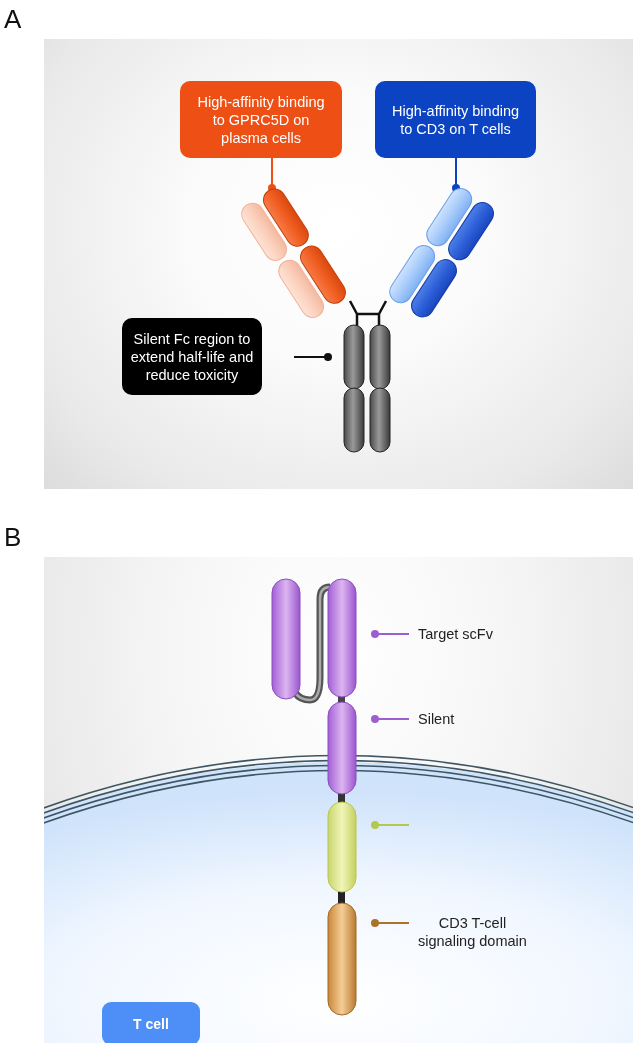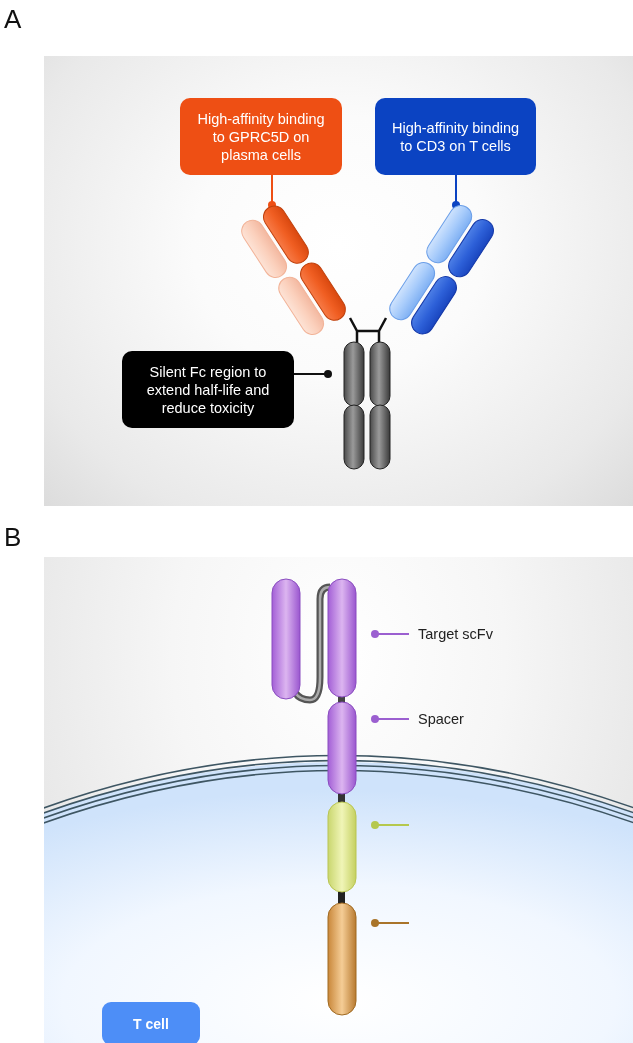--- a/index.html
+++ b/index.html
@@ -1,19 +1,19 @@
 <!DOCTYPE html>
 <html><head>
 <meta charset="utf-8">
 <style>
   html,body{margin:0;padding:0;background:#fff;}
   body{width:633px;height:1043px;position:relative;overflow:hidden;font-family:"Liberation Sans",sans-serif;}
   .panel-letter{position:absolute;font-size:26px;color:#111;font-family:"Liberation Sans",sans-serif;}
   .panel{position:absolute;left:44px;width:589px;overflow:hidden;}
-  #panelA{top:56px;height:450px;background:radial-gradient(ellipse at 50% 42%,#ffffff 0%,#fbfbfb 35%,#e9e9e9 80%,#dcdcdc 100%);}
+  #panelA{top:39px;height:450px;background:radial-gradient(ellipse at 50% 42%,#ffffff 0%,#fbfbfb 35%,#e9e9e9 80%,#dcdcdc 100%);}
   #panelB{top:557px;height:486px;background:radial-gradient(ellipse at 50% 20%,#ffffff 0%,#f6f6f6 40%,#e3e3e3 90%);text-align:center;}
   .callout{position:absolute;color:#fff;font-size:14.5px;line-height:18px;text-align:center;border-radius:10px;display:flex;align-items:center;justify-content:center;box-sizing:border-box;padding:0 6px;white-space:pre-line;}
   .lbl{position:absolute;font-size:14.5px;line-height:18px;color:#222;white-space:pre-line;}
   .tcell{position:absolute;left:58px;top:409px;width:98px;height:43px;border-radius:9px;color:#fff;font-weight:bold;font-size:14px;display:flex;align-items:center;justify-content:center;}
   svg{position:absolute;left:0;top:0;}
 </style>
 </head>
 <body>
 
 <div class="panel-letter" style="left:4px;top:4px;">A</div>
@@ -80,21 +80,21 @@
     </g>
     <line x1="250" y1="318" x2="284" y2="318" stroke="#111" stroke-width="2"></line>
     <circle cx="284" cy="318" r="4" fill="#111"></circle>
   </svg>
 
   <div class="callout" style="left:136px;top:42px;width:162px;height:77px;background:#ee4f14;">High-affinity binding
 to GPRC5D on
 plasma cells</div>
   <div class="callout" style="left:331px;top:42px;width:161px;height:77px;background:#0b43c2;">High-affinity binding
 to CD3 on T cells</div>
-  <div class="callout" style="left:78px;top:279px;width:172px;height:77px;background:#000;margin-top:16px;">Silent Fc region to
+  <div class="callout" style="left:78px;top:279px;width:140px;height:77px;background:#000;">Silent Fc region to
 extend half-life and
 reduce toxicity</div>
 </div>
 
 <div class="panel-letter" style="left:4px;top:522px;">B</div>
 
 <div class="panel" id="panelB">
   <svg width="589" height="486" viewBox="0 0 589 486">
     <defs>
       <radialGradient id="cell" cx="50%" cy="85%" r="75%">
@@ -153,16 +153,18 @@
       <line x1="331" y1="77" x2="365" y2="77" stroke="#9b5fd0" stroke-width="2"></line>
     <circle cx="331" cy="162" r="4" fill="#9b5fd0"></circle>
       <line x1="331" y1="162" x2="365" y2="162" stroke="#9b5fd0" stroke-width="2"></line>
     <circle cx="331" cy="268" r="4" fill="#b5c84e"></circle>
       <line x1="331" y1="268" x2="365" y2="268" stroke="#b5c84e" stroke-width="2"></line>
     <circle cx="331" cy="366" r="4" fill="#a9742a"></circle>
       <line x1="331" y1="366" x2="365" y2="366" stroke="#a9742a" stroke-width="2"></line>
   </svg>
 
   <div class="lbl" style="left:374px;top:68px;">Target scFv</div>
-  <div class="lbl" style="left:374px;top:153px;">Spacer</div>
+  <div class="lbl" style="left:374px;top:153px;">Silent</div>
+  <div class="lbl" style="left:374px;top:357px;">CD3 T-cell
+signaling domain</div>
 
   <div class="tcell" style="background:#4d8ef7;margin-top:36px;">T cell</div>
 </div>
 
 </body></html>

